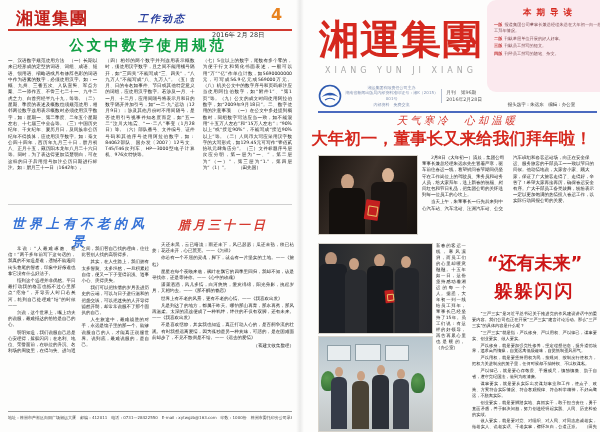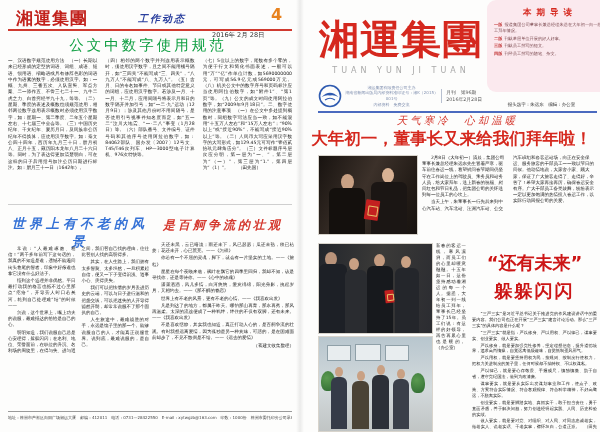--- a/index.html
+++ b/index.html
@@ -6,21 +6,21 @@
   .sheet{position:relative;width:600px;height:432px;background:#fdfdfc;margin:0 auto;overflow:hidden;box-shadow:0 0 4px rgba(0,0,0,.25);}
   .abs{position:absolute;}
   .ctr{text-align:center;}
   .jst{text-align:justify;}
   
   .lp-mast{left:16px;top:7px;font-size:17px;font-weight:bold;color:#c2221c;letter-spacing:1px;}
   .lp-section{left:138px;top:12px;font-size:10px;font-weight:bold;font-style:italic;color:#2a3f9e;letter-spacing:2px;}
   .lp-date{left:212px;top:15px;font-size:6.5px;color:#333;margin-top:16px;}
   .lp-pageno{left:271px;top:5px;font-size:16px;font-weight:bold;color:#e8821e;}
   .lp-rule{left:8px;top:29px;width:284px;height:2px;background:#d03a30;}
-  .green-title{left:0;top:36px;width:296px;font-size:14.5px;font-weight:normal;color:#0f9f42;letter-spacing:3px;margin:0;}
+  .green-title{left:0;top:36px;width:296px;font-size:14.5px;font-weight:bold;color:#0f9f42;letter-spacing:3px;margin:0;}
   .a1-cols{left:8px;top:58px;width:284px;height:140px;display:flex;gap:8px;overflow:hidden;}
   .a1-cols > div{flex:1;font-size:4.6px;line-height:6.3px;color:#1a1a1a;}
   .lp-divider{left:8px;top:204px;width:284px;height:1px;background:#cfcfcf;}
   .a2-title{left:8px;top:215px;width:144px;font-size:13px;font-weight:bold;font-style:italic;color:#3572d6;letter-spacing:4px;margin:0;}
   .a2-cols{left:8px;top:246px;width:141px;height:162px;column-count:2;column-gap:6px;overflow:hidden;font-size:4.5px;line-height:6.2px;color:#1a1a1a;}
   .a2-cols p,.a3-body p,.sec2-body p,.row1-text p{margin:0 0 1px 0;text-indent:2em;}
   .a3-title{left:152px;top:217px;width:142px;font-size:12px;font-weight:bold;font-style:italic;color:#d5392f;letter-spacing:3px;margin:0;}
   .a3-body{left:152px;top:242px;width:142px;height:166px;overflow:hidden;font-size:4.5px;line-height:6.2px;color:#1a1a1a;}
   .a3-attr{text-align:right;text-indent:0 !important;margin-top:2px !important;}
   .lp-footrule{left:8px;top:411px;width:284px;height:1px;background:#9a9a9a;}
@@ -84,21 +84,21 @@
     <div class="abs a2-cols jst">
       <p>常说：“人最难琢磨、相信！”两千多年前写下这句话的，我真的不知道是谁，遗憾不能遍问街头巷尾的智者，印象中好像谁也拿它没有什么好法子。</p>
       <p>悟到这个道理并非偶然。平日最打动我的格言也抵不过心里那点“疙瘩”，开导旁人时口若悬河，轮到自己处理难“结”的时候——</p>
       <p>怎说，这个世界上，嘴上功夫的说服，最难抵达的恰恰是自己的心。</p>
       <p>明明知道，我们说服自己总是心安理得，躲躲闪闪；在名利、地位、荣誉面前，在职位的升沉、名利场的周旋里，在得与失、进与退之间，我们替自己找的理由，往往比替别人找的高明得多。</p>
       <p>其实，在人生路上，我们拥有太多智慧、太多坦然，一旦积累起自信，便又一下子变得识浅、遇事小心、患得患失。</p>
       <p>我们可以把怯懦的岁月丢进历史的云端，可以与日子进行温和的把盏交谈，可以把迷失的人开导得豁然开朗，却常常说服不了那个固执的自己。</p>
       <p>人生旅途中，最难战胜的对手，永远是镜子里的那一个。能够说服自己的人，才能真正说服世界。说到底，最难说服的，是自己。</p>
     </div>
 
-    <h2 class="abs a3-title ctr">是百舸争流的壮观</h2>
+    <h2 class="abs a3-title ctr">腊月三十一日</h2>
     <div class="abs a3-body jst">
       <p>天还未黑，云已暗淡；雨还未下，风已瑟瑟；瓜还未熟，秧已枯萎；花还未开，心已荒芜。——《怎样》</p>
       <p>你若有一个不屈的灵魂，脚下，就会有一片坚实的土地。——《旅程》</p>
       <p>星星在每个夜晚来临，枫叶在飘它的四季里回归，我却不知，该是寻找你，还是等待你。——《心中的玫瑰》</p>
       <p>潇潇洒洒，风儿多情，白河悠悠，爱意绵绵，阳光身影，挽起岁月，又相约去。——《那不醉的眷恋》</p>
       <p>世界上有不老的风景，更有不老的心情。——《我喜欢出发》</p>
       <p>凡是到达了的地方，都属于昨天。哪怕那山再青，那水再秀，那风再温柔。太深的流连便成了一种羁绊，绊住的不仅有双脚，还有未来。——《我喜欢出发》</p>
       <p>不是喜欢恬静，其实我也知道，真正打动人心的，是百舸争流的壮观。有时我想远离爱情，因为孤独是另一种意味，可悲的，是在困难面前却步了，不见不散倒是不错。——《远去的爱情》</p>
       <p class="a3-attr">（蒋建文收集整理）</p>
     </div>
@@ -116,21 +116,21 @@
       <div class="digest-items">
         <div class="digest-item jst"><b>一版</b><span>报道集团公司董事长兼总经理朱总在大年初一向一线员工拜年情况。</span></div>
         <div class="digest-item jst"><b>二版</b><span>刊载基层单位开展的好人好事。</span></div>
         <div class="digest-item jst"><b>三版</b><span>刊载员工撰写的短文。</span></div>
         <div class="digest-item jst"><b>四版</b><span>刊登员工撰写的随笔、杂文。</span></div>
       </div>
     </div>
     <div class="abs credits ctr">报头题字：朱远东　编辑：办公室</div>
 
     <div class="abs rp-mast ctr">湘運集團</div>
-    <div class="abs rp-pinyin ctr">TUAN YUN JI TUAN</div>
+    <div class="abs rp-pinyin ctr">XIANG YUN JI XIANG</div>
 
     <div class="abs pub-row">
       <svg class="logo-svg" viewBox="0 0 24 24">
         <circle cx="12" cy="12" r="10.5" fill="none" stroke="#2f5bb0" stroke-width="1.6"></circle>
         <path d="M3.5 13 Q12 4.5 20.5 13 Q16 10.5 12 11.5 Q8 10.5 3.5 13 Z" fill="#2f5bb0"></path>
         <path d="M7 16 Q12 12.5 17 16" fill="none" stroke="#2f5bb0" stroke-width="1.1"></path>
       </svg>
       <div class="pub-center">
         <div>湘运集团有限责任公司主办</div>
         <div>湖南省新闻出版局内部资料准印证号：湘K（2015）001号</div>

